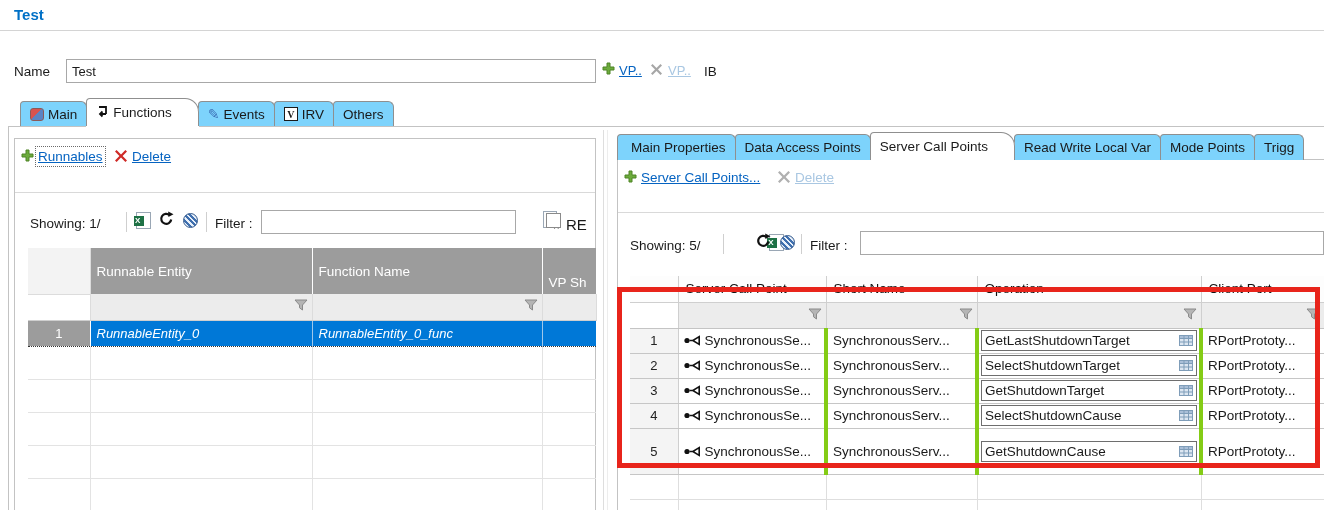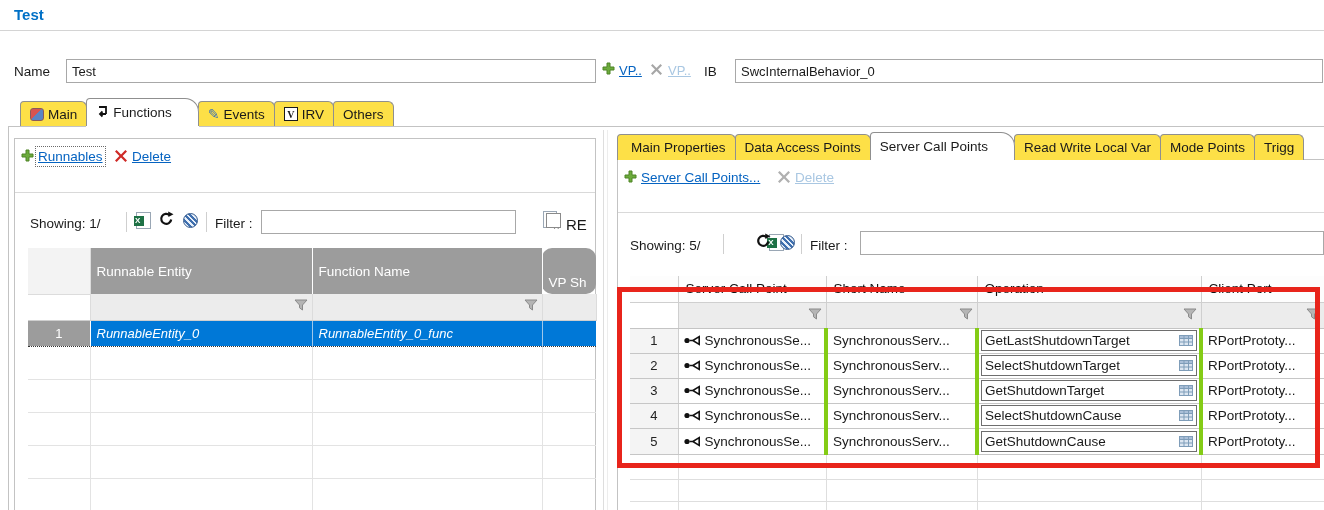--- a/index.html
+++ b/index.html
@@ -17,21 +17,21 @@
   }
   a.link { color:#0563c1; text-decoration:underline; cursor:pointer; white-space:nowrap; }
   a.link.disabled { color:#a9c7e2; cursor:default; }
   .focus-dotted { outline:1px dotted #6a6a6a; outline-offset:2px; }
   .vsep { width:1px; background:#cfcfcf; }
   
   .tabrow { position:absolute; display:flex; align-items:flex-end; }
   .tab {
     display:flex; align-items:center; gap:4px; height:25px; padding:0 9px;
     border:1px solid #8f8f8f; border-bottom:none; border-radius:4px 6px 0 0;
-    background:#fde047; white-space:nowrap; cursor:pointer; margin-right:-1px;
+    background:#7dd3fc; white-space:nowrap; cursor:pointer; margin-right:-1px;
     position:relative; z-index:1; font-size:13.5px;
   }
   .tab.active {
     height:28px; z-index:3; background:#fff; border-radius:4px 14px 0 0;
     padding-right:26px; box-shadow:0 1px 0 #fff;
   }
   .checkbox { display:inline-block; width:15px; height:15px; border:1px solid #8a8a8a; background:#fff; vertical-align:-3px; }
   .excel-icon { position:relative; display:inline-block; width:15px; height:17px; background:#fff; border:1px solid #9aa7b5; }
   .excel-icon::before { content:""; position:absolute; left:-3px; top:3px; width:10px; height:10px; background:#1e7145; }
   .excel-icon::after { content:"X"; position:absolute; left:-2px; top:3px; font:bold 8px "Liberation Sans",sans-serif; color:#fff; }
@@ -89,21 +89,20 @@
       </svg>
   </span>
   <a class="abs link" style="left:619px;top:63px;">VP..</a>
   <span class="abs" style="left:651px;top:63px;">
     <svg width="11" height="11">
         <path d="M1.5 0 L5.5 4 L9.5 0 L11 1.5 L7 5.5 L11 9.5 L9.5 11 L5.5 7 L1.5 11 L0 9.5 L4 5.5 L0 1.5 Z" fill="#a6a6a6"></path>
       </svg>
   </span>
   <a class="abs link disabled" style="left:668px;top:63px;">VP..</a>
   <div class="abs lbl" style="left:704px;top:64px;font-size:13.5px;">IB</div>
-  <input class="abs txt" style="left: 735px; top: 59px; width: 588px;" type="text" value="SwcInternalBehavior_0">
 
   
   <div class="tabrow" style="left:20px;top:98px;height:28px;z-index:4;">
     <div class="tab">
       <span class="main-icon"></span>
       <span>Main</span>
     </div>
     <div class="tab active">
       <span>
         <svg width="13" height="13">
@@ -172,21 +171,21 @@
         <col style="width:62px">
         <col style="width:222px">
         <col style="width:230px">
         <col style="width:54px">
       </colgroup>
     <tbody>
         <tr style="height:46px">
       <td class="corner"></td>
       <th class="hdr">Runnable Entity</th>
       <th class="hdr">Function Name</th>
-      <th class="hdr" style="vertical-align:bottom;padding-bottom:4px;border-radius:10px;">VP Sh</th>
+      <th class="hdr" style="vertical-align:bottom;padding-bottom:4px;">VP Sh</th>
     </tr>
     <tr style="height:26px">
       <td style="background:#fff;border-right:1px solid #dcdcdc;border-bottom:1px solid #cfcfcf;"></td>
       <td class="filter"><svg width="14" height="12">
               <path d="M1 1 h12 l-4.5 5 v5 l-3-2.2 V6 z" fill="#b5b5b5" stroke="#8a8a8a"></path>
             </svg></td>
       <td class="filter"><svg width="14" height="12">
               <path d="M1 1 h12 l-4.5 5 v5 l-3-2.2 V6 z" fill="#b5b5b5" stroke="#8a8a8a"></path>
             </svg></td>
       <td class="filter"></td>
@@ -433,21 +432,21 @@
         <span class="scp-cell">
               <svg width="17" height="11">
                 <circle cx="3" cy="5.5" r="2.6" fill="#111"></circle>
                 <line x1="5.5" y1="5.5" x2="8.5" y2="5.5" stroke="#111" stroke-width="1.5"></line>
                 <polygon points="15.2,1.6 15.2,9.4 8.8,5.5" fill="#fff" stroke="#111" stroke-width="1.6"></polygon>
               </svg>
               <span>SynchronousSe...</span>
             </span>
       </td>
       <td class="data">SynchronousServ...</td>
-      <td class="data" style="padding:2px 2px;">
+      <td class="data" style="padding:12px 2px;">
         <span class="op-editor">
               <span>GetShutdownCause</span>
               <svg width="14" height="11">
                 <rect x="0.5" y="0.5" width="13" height="10" fill="#dce6f1" stroke="#7f9db9"></rect>
                 <rect x="0.5" y="0.5" width="13" height="3" fill="#aabfd8" stroke="#7f9db9"></rect>
                 <line x1="5" y1="0.5" x2="5" y2="10.5" stroke="#7f9db9"></line>
                 <line x1="9.5" y1="0.5" x2="9.5" y2="10.5" stroke="#7f9db9"></line>
                 <line x1="0.5" y1="7" x2="13.5" y2="7" stroke="#7f9db9"></line>
               </svg>
             </span>

